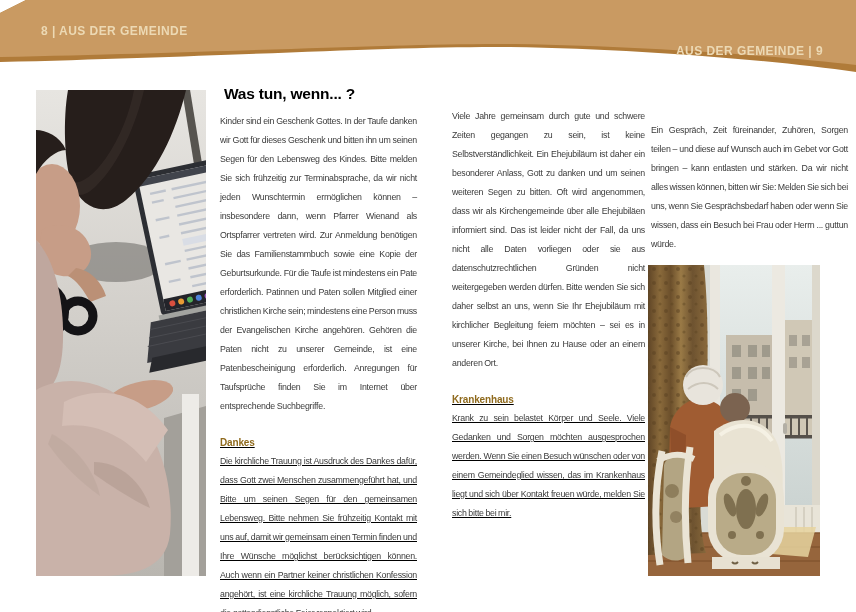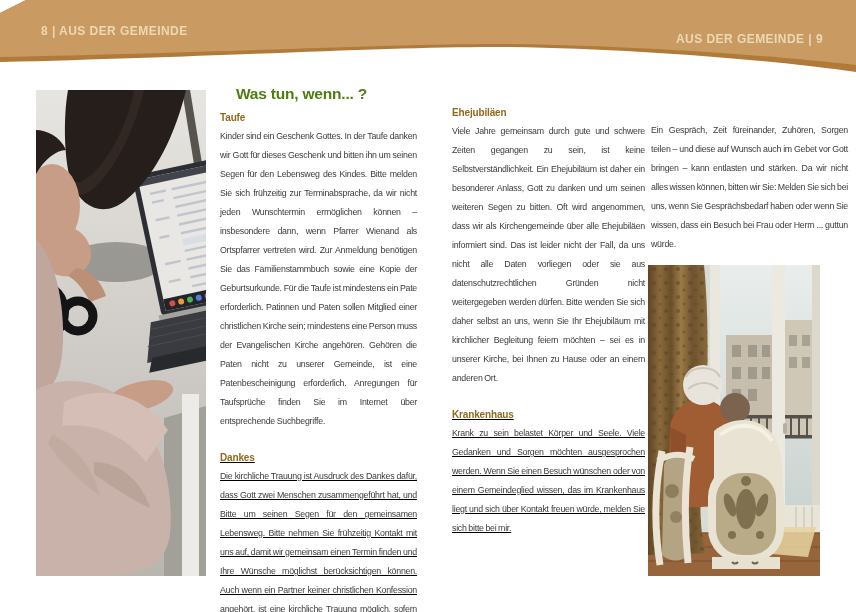--- a/index.html
+++ b/index.html
@@ -2,25 +2,25 @@
 <html lang="de"><head>
 <meta charset="utf-8">
 <style>
   html,body{margin:0;padding:0;background:#ffffff;}
   .page{position:relative;width:856px;height:612px;background:#ffffff;overflow:hidden;
         font-family:"Liberation Sans",sans-serif;}
   .hdr-svg{position:absolute;top:0;left:0;}
   .hdr-label{position:absolute;color:#ecd9b4;font-size:12px;font-weight:bold;
              letter-spacing:.45px;white-space:nowrap;padding-left:6px;}
   .hdr-left{left:35px;top:24px;}
-  .hdr-right{right:33px;top:32px;text-align:right;}
+  .hdr-right{right:33px;top:44px;text-align:right;}
   .photo{position:absolute;overflow:hidden;}
   .photo svg{display:block;}
   .col{position:absolute;}
-  .title{color:#4d7c0f;font-size:15.5px;font-weight:bold;margin:0 0 9px 16px;
+  .title{color:#000000;font-size:15.5px;font-weight:bold;margin:0 0 9px 4px;
          letter-spacing:-0.2px;}
   .heading{color:#8f6a1d;font-size:10px;font-weight:bold;margin:0 0 4px 0;
            letter-spacing:-0.15px;}
   .body-text{color:#3a3a3a;font-size:8.8px;line-height:19px;margin:0;
              text-align:justify;letter-spacing:-0.25px;word-spacing:-0.5px;
              hyphens:auto;-webkit-hyphens:auto;}
   .sect + .sect{margin-top:21px;text-decoration:underline;}
 </style>
 </head>
 <body>
@@ -123,32 +123,30 @@
         <path d="M28,312 C68,292 108,306 132,340 L110,372 C88,344 56,332 26,336 Z" fill="#d4beb5"></path>
         <path d="M58,372 C84,372 106,392 114,418 C96,410 72,394 58,384 Z" fill="#b49c93" opacity="0.7"></path>
         <path d="M16,344 C38,356 58,378 64,406 C44,392 24,372 12,354 Z" fill="#bda69d" opacity="0.6"></path>
       </g>
     </svg>
   </div>
 
   <div class="col" style="left:220px;top:85px;width:197px;">
     <h1 class="title">Was tun, wenn... ?</h1>
     <div class="sect">
-      <h2 class="heading">Taufe</h2>
       <p class="body-text">Kinder sind ein Geschenk Gottes. In der Taufe danken wir Gott für dieses Geschenk und bitten ihn um seinen Segen für den Lebensweg des Kindes. Bitte melden Sie sich frühzeitig zur Terminabsprache, da wir nicht jeden Wunschtermin ermöglichen können – insbesondere dann, wenn Pfarrer Wienand als Ortspfarrer vertreten wird. Zur Anmeldung benötigen Sie das Familienstammbuch sowie eine Kopie der Geburtsurkunde. Für die Taufe ist mindestens ein Pate erforderlich. Patinnen und Paten sollen Mitglied einer christlichen Kirche sein; mindestens eine Person muss der Evangelischen Kirche angehören. Gehören die Paten nicht zu unserer Gemeinde, ist eine Patenbescheinigung erforderlich. Anregungen für Taufsprüche finden Sie im Internet über entsprechende Suchbegriffe.</p>
     </div>
     <div class="sect">
       <h2 class="heading">Dankes</h2>
       <p class="body-text">Die kirchliche Trauung ist Ausdruck des Dankes dafür, dass Gott zwei Menschen zusammengeführt hat, und Bitte um seinen Segen für den gemeinsamen Lebensweg. Bitte nehmen Sie frühzeitig Kontakt mit uns auf, damit wir gemeinsam einen Termin finden und Ihre Wünsche möglichst berücksichtigen können. Auch wenn ein Partner keiner christlichen Konfession angehört, ist eine kirchliche Trauung möglich, sofern die gottesdienstliche Feier respektiert wird.</p>
     </div>
   </div>
 
   <div class="col" style="left:452px;top:107px;width:193px;">
     <div class="sect">
-      <h2 class="heading">Ehejubiläen</h2>
       <p class="body-text">Viele Jahre gemeinsam durch gute und schwere Zeiten gegangen zu sein, ist keine Selbstverständlichkeit. Ein Ehejubiläum ist daher ein besonderer Anlass, Gott zu danken und um seinen weiteren Segen zu bitten. Oft wird angenommen, dass wir als Kirchengemeinde über alle Ehejubiläen informiert sind. Das ist leider nicht der Fall, da uns nicht alle Daten vorliegen oder sie aus datenschutzrechtlichen Gründen nicht weitergegeben werden dürfen. Bitte wenden Sie sich daher selbst an uns, wenn Sie Ihr Ehejubiläum mit kirchlicher Begleitung feiern möchten – sei es in unserer Kirche, bei Ihnen zu Hause oder an einem anderen Ort.</p>
     </div>
     <div class="sect">
       <h2 class="heading">Krankenhaus</h2>
       <p class="body-text">Krank zu sein belastet Körper und Seele. Viele Gedanken und Sorgen möchten ausgesprochen werden. Wenn Sie einen Besuch wünschen oder von einem Gemeindeglied wissen, das im Krankenhaus liegt und sich über Kontakt freuen würde, melden Sie sich bitte bei mir.</p>
     </div>
   </div>
 
   <div class="col" style="left:651px;top:121px;width:197px;">
     <div class="sect">

